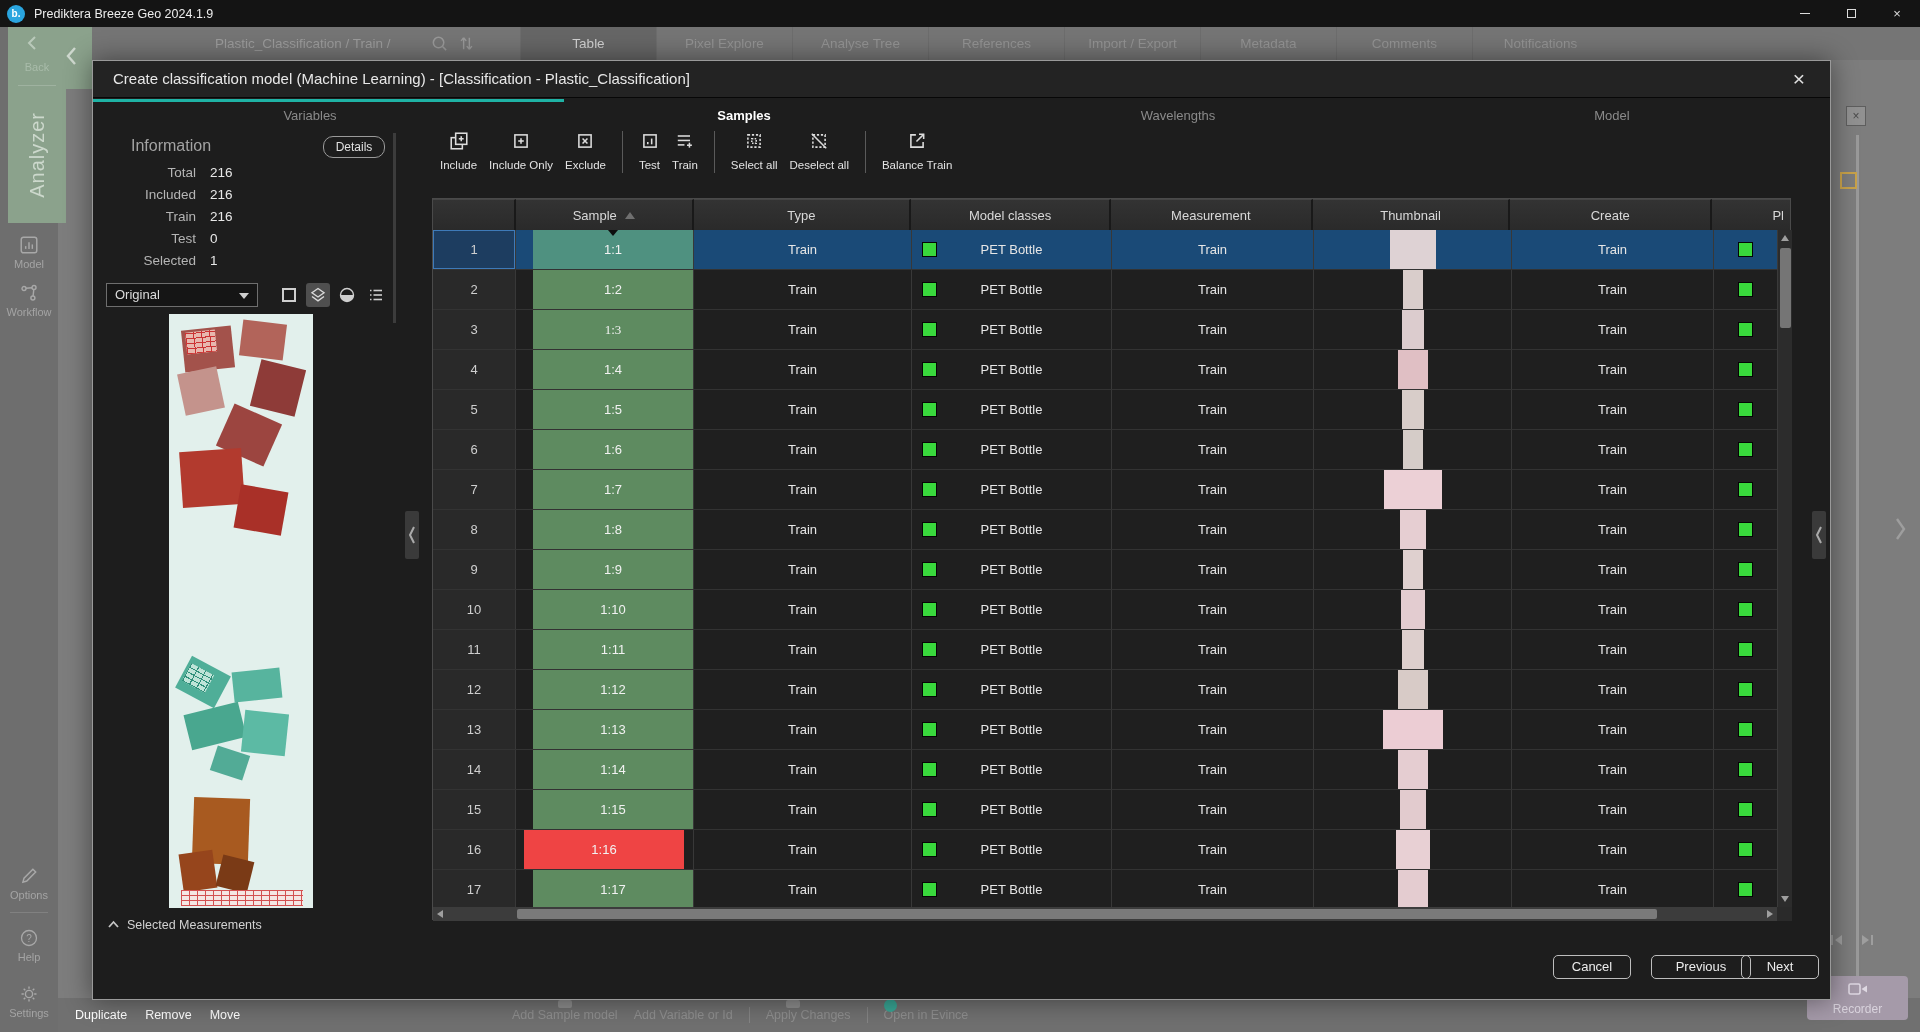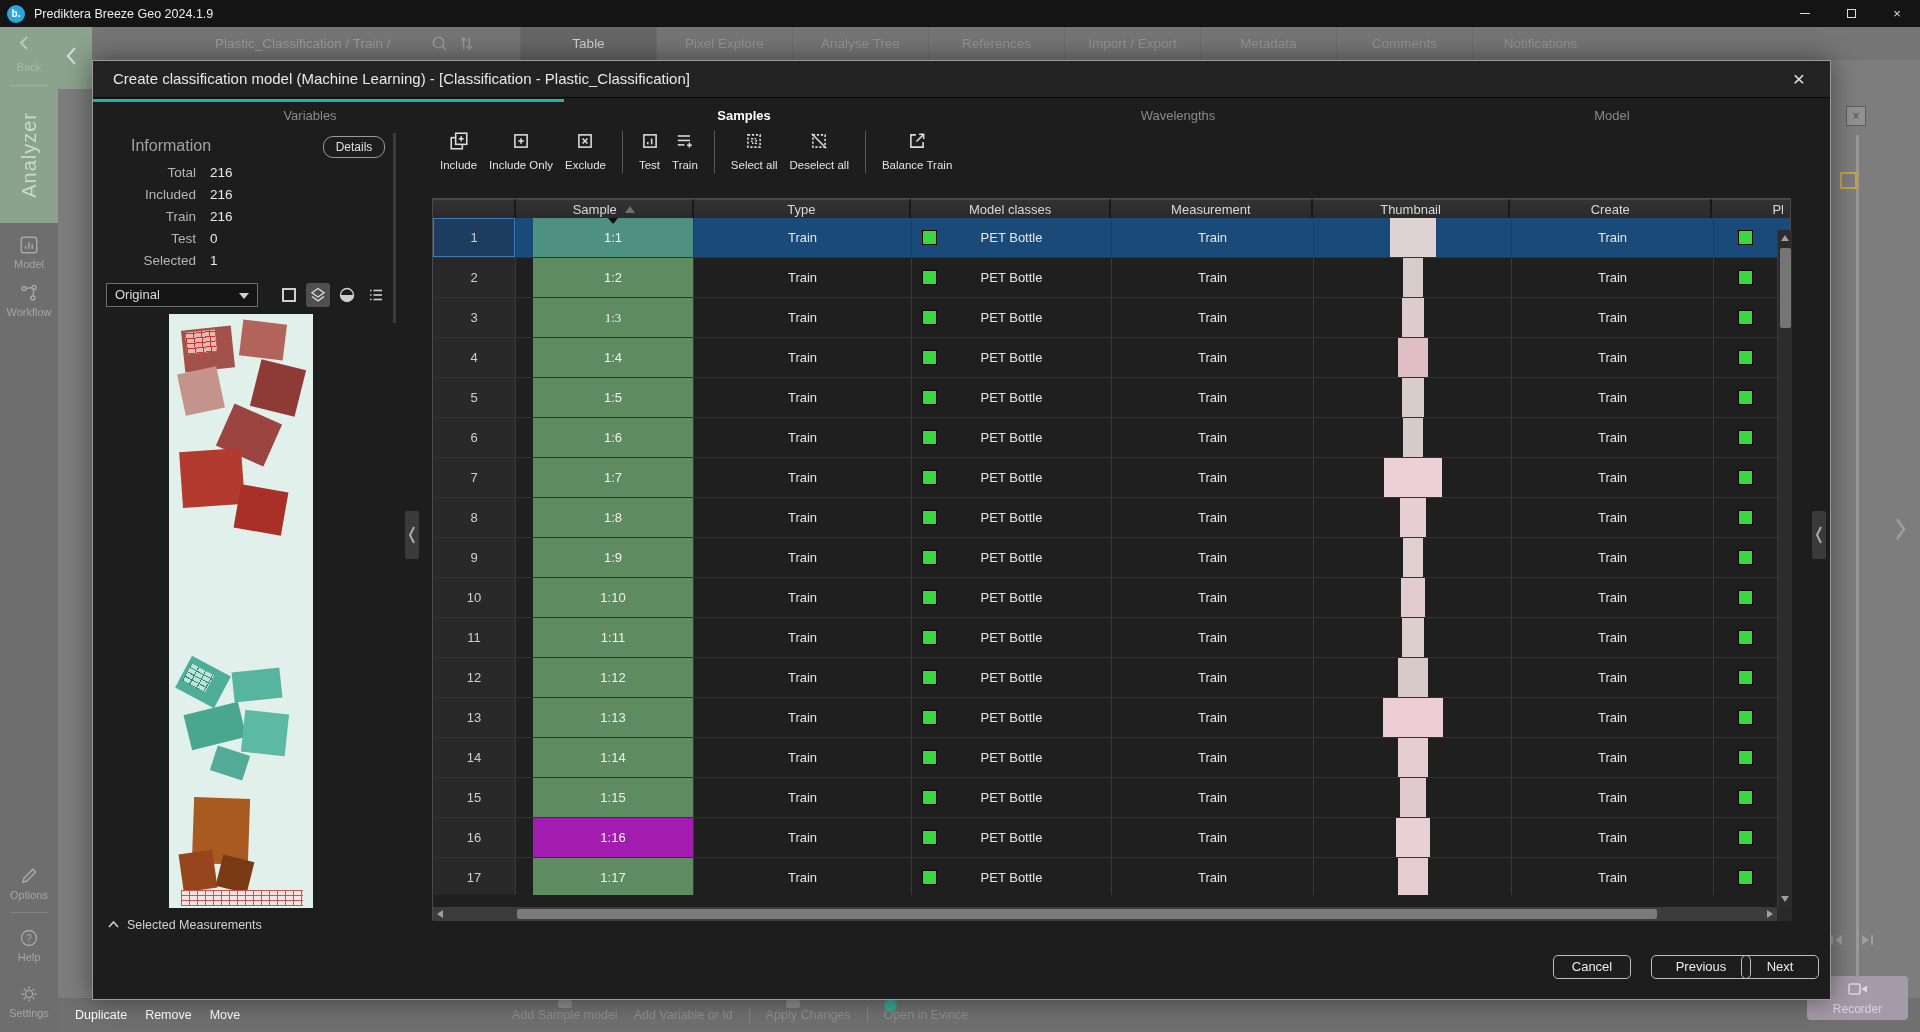--- a/index.html
+++ b/index.html
@@ -18,21 +18,21 @@
   
   .app-header { position:absolute; left:58px; top:27px; width:1862px; height:33px; background:#757575; }
   .breadcrumb { position:absolute; left:157px; top:0; line-height:33px; font-size:13.5px; color:#9c9c9c; }
   .hdr-icons { position:absolute; left:372px; top:7px; display:flex; gap:8px; }
   .app-tabs { position:absolute; left:462px; top:0; display:flex; height:33px; }
   .app-tab { width:136px; text-align:center; line-height:33px; font-size:13.5px; color:#949494; border-left:1px solid #6d6d6d; }
   .app-tab.active { background:#666; color:#d2d2d2; }
 
   
   .sidebar { position:absolute; left:0; top:27px; width:58px; height:1005px; background:#6e6e6e; }
-  .sb-green { position:absolute; left:0; top:0; width:58px; height:196px; background:#8ba28c; }
+  .sb-green { position:absolute; left:8px; top:0; width:58px; height:196px; background:#8ba28c; }
   .sb-back-chev { position:absolute; left:18px; top:8px; }
   .sb-back { position:absolute; left:0; top:34px; width:58px; text-align:center; font-size:11px; color:#a9bcaa; }
   .sb-div { position:absolute; left:10px; top:58px; width:38px; height:1px; background:#9fb2a0; }
   .sb-brand { position:absolute; left:0; top:68px; width:58px; height:120px; display:flex; align-items:center; justify-content:center; }
   .sb-brand span { writing-mode:vertical-rl; transform:rotate(180deg); font-size:20px; color:#ccd8cc; letter-spacing:1px; }
   .sb-item { position:absolute; left:0; width:58px; text-align:center; color:#a4a4a4; font-size:11px; }
   .sb-item svg { display:block; margin:0 auto 3px auto; }
   .sb-div2 { position:absolute; left:10px; width:38px; height:1px; background:#818181; }
 
   
@@ -94,21 +94,21 @@
   
   .smp-toolbar { position:absolute; left:341px; top:68px; display:flex; align-items:flex-start; }
   .tb-group { display:flex; }
   .tb-sep { width:1px; height:42px; background:#5a5a5a; margin:2px 10px 0 10px; }
   .tb-btn { display:flex; flex-direction:column; align-items:center; padding:0 6px; }
   .tb-btn svg { margin-top:2px; }
   .tb-btn .lbl { font-size:11.5px; color:#e2e2e2; margin-top:4px; white-space:nowrap; }
 
   
   .smp-table { position:absolute; left:339px; top:137px; width:1359px; height:722px; border:1px solid #4a4a4a; background:#1f1f1f; }
-  .thead { display:flex; height:19px; }
+  .thead { display:flex; height:31px; }
   .th { background:linear-gradient(#333,#2a2a2a); border-right:2px solid #191919; border-top:1px solid #454545; color:#d8d8d8; font-size:13px; display:flex; align-items:center; justify-content:center; }
   .th.c7t { justify-content:flex-end; padding-right:6px; }
   .sort-tri { width:0; height:0; border-left:5px solid transparent; border-right:5px solid transparent; border-bottom:7px solid #6f6f6f; margin-left:8px; }
   .tbody { position:relative; height:677px; overflow:hidden; }
   .trow { display:flex; height:40px; border-bottom:1px solid #333; }
   .trow.sel { background:#1a4a77; }
   .td { border-right:1px solid #383838; display:flex; align-items:center; justify-content:center; color:#e6e6e6; font-size:13px; position:relative; }
   .td.num { background:#292929; color:#cfcfcf; }
   .trow.sel .td.num { background:#1d3d60; box-shadow:inset 0 0 0 1px #3e7ab8; }
   .sample-block { height:100%; display:flex; align-items:center; justify-content:center; color:#f2f2f2; font-size:13px; position:relative; }
@@ -725,21 +725,21 @@
               <div class="thumb" style="width: 26px; background: rgb(226, 203, 206);"></div>
             </div>
             <div class="td c6">Train</div>
             <div class="td c7">
               <span class="cls-square" style="background: rgb(57, 216, 60);"></span>
             </div>
           </div>
           <div class="trow">
             <div class="td num c0">16</div>
             <div class="td c1" style="justify-content: flex-start;">
-              <div class="sample-block" style="margin-left: 17px; width: 160px; background: #a21caf;">1:16</div>
+              <div class="sample-block" style="margin-left: 8px; width: 160px; background: #ef4444;">1:16</div>
             </div>
             <div class="td c2">Train</div>
             <div class="td c3">PET Bottle<span class="cls-square abs" style="background: rgb(57, 216, 60);"></span></div>
             <div class="td c4">Train</div>
             <div class="td c5">
               <div class="thumb" style="width: 34px; background: rgb(232, 208, 212);"></div>
             </div>
             <div class="td c6">Train</div>
             <div class="td c7">
               <span class="cls-square" style="background: rgb(57, 216, 60);"></span>

